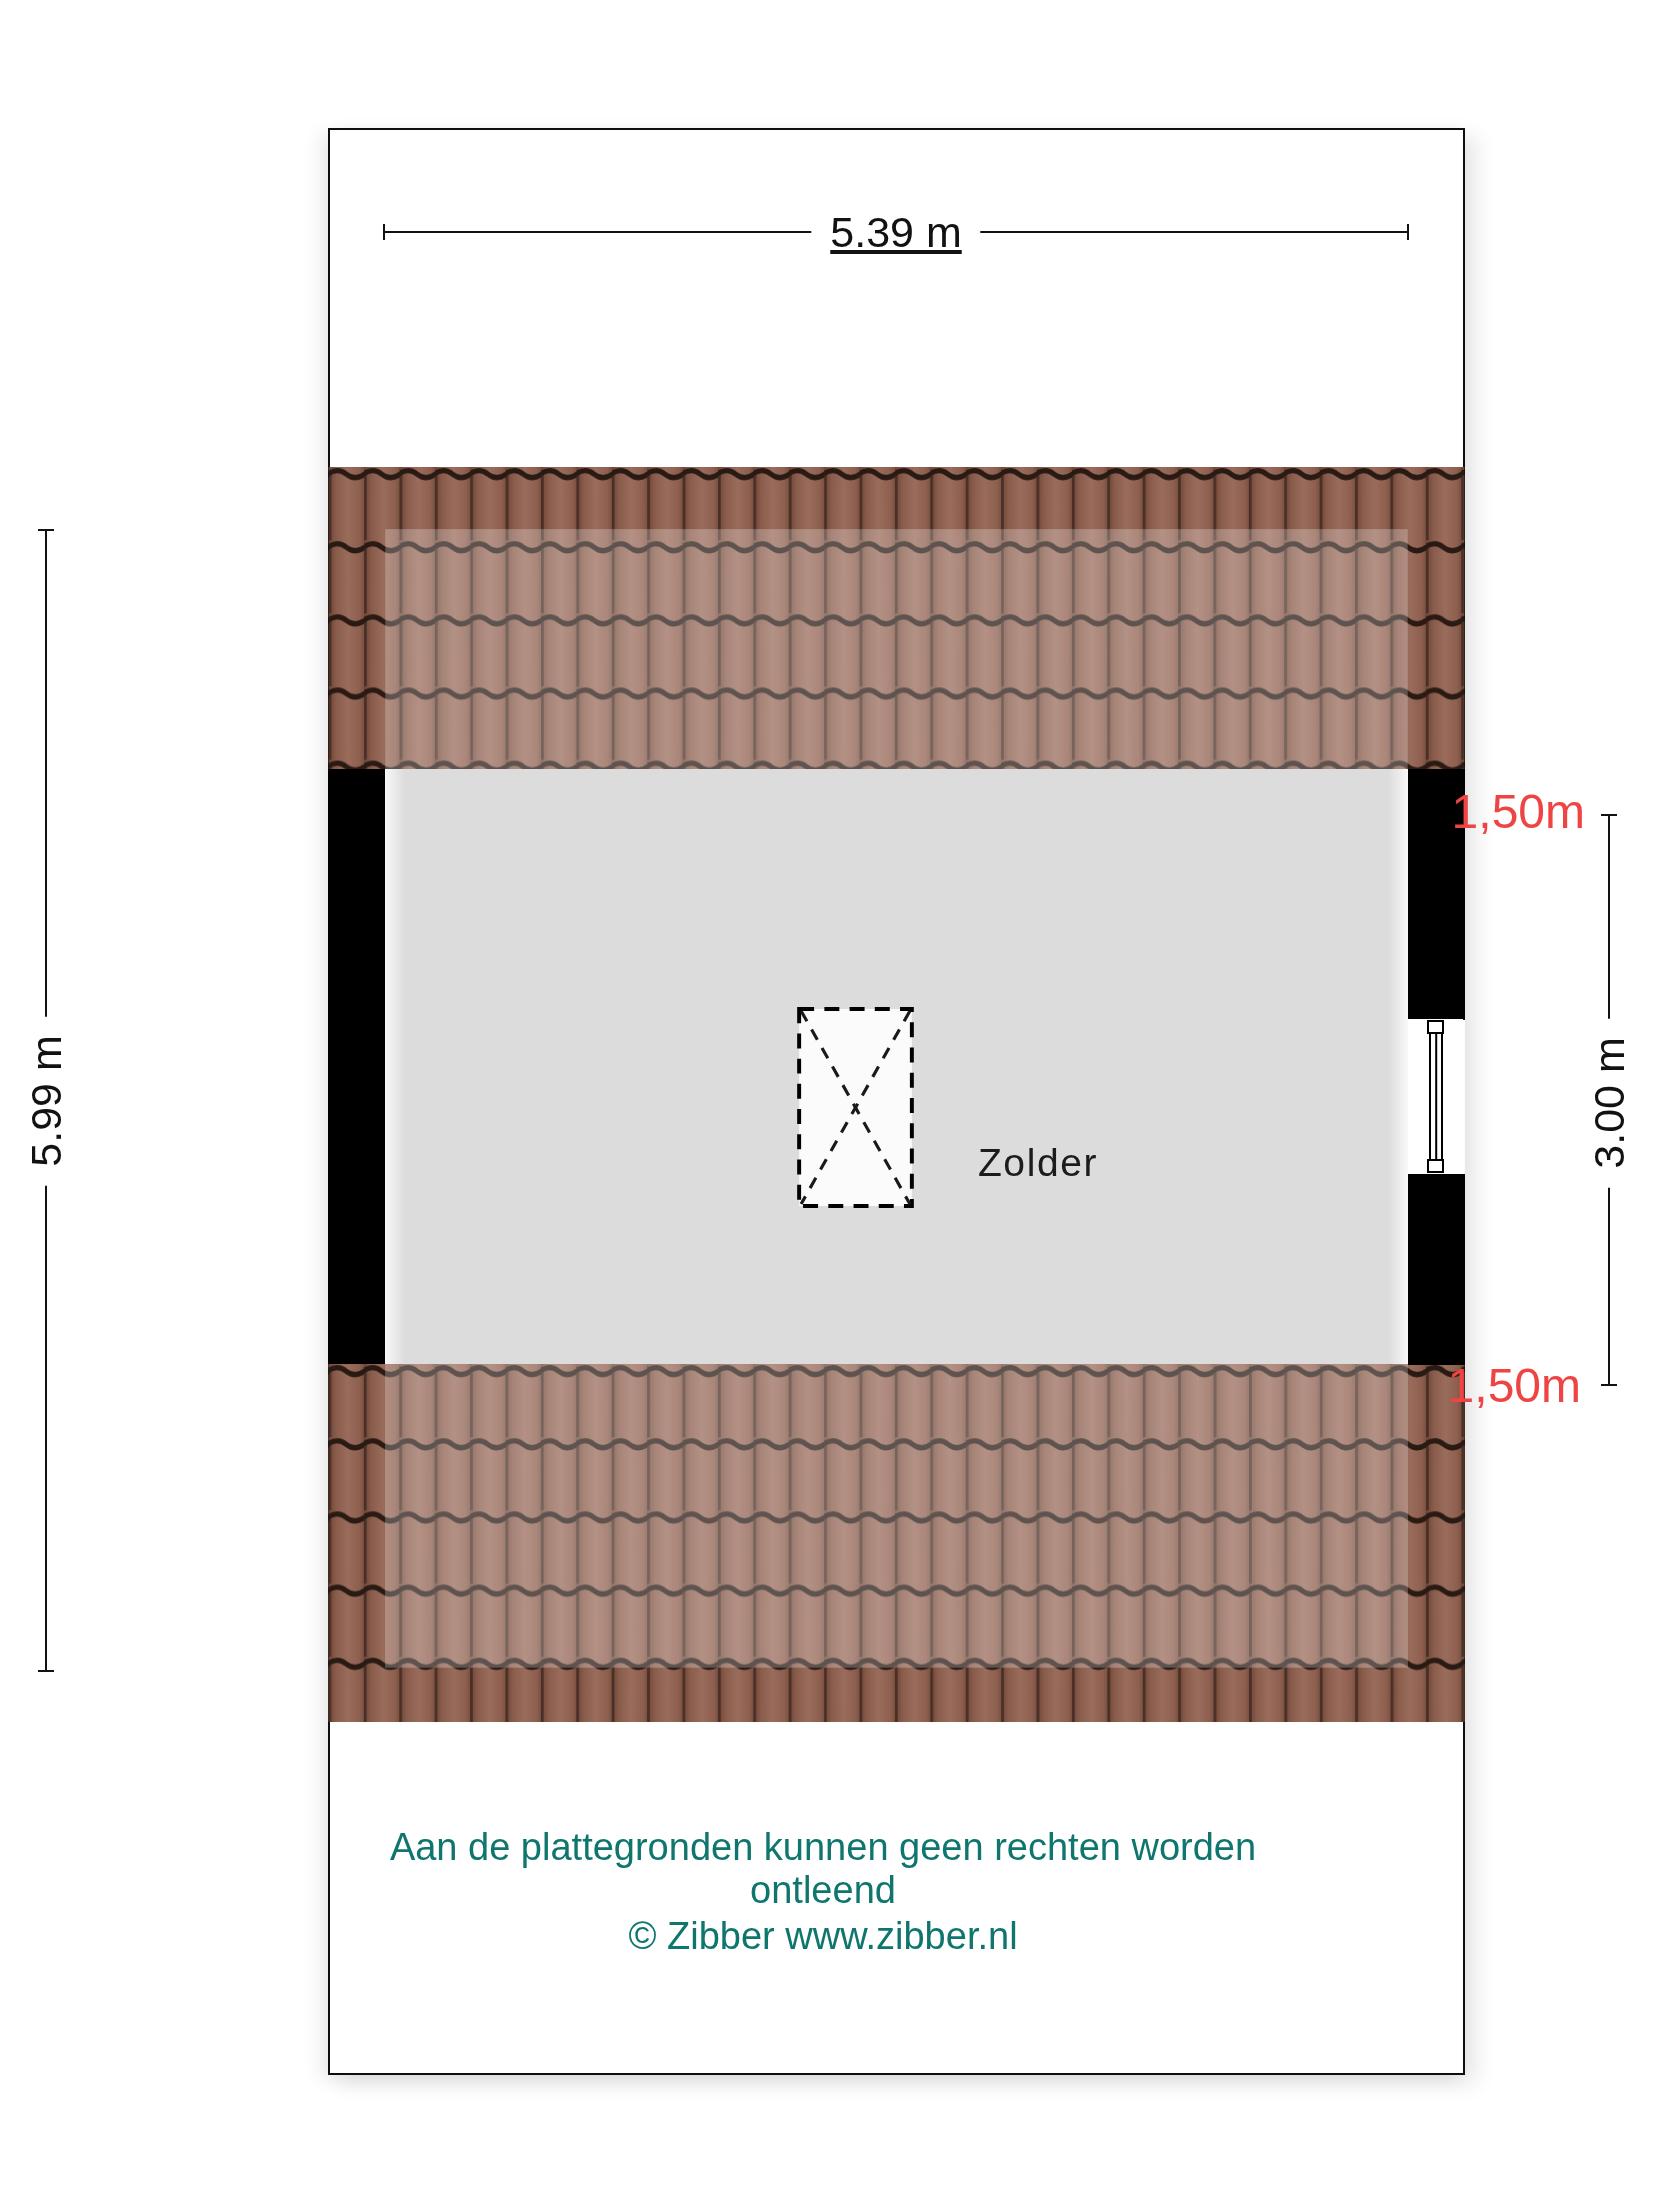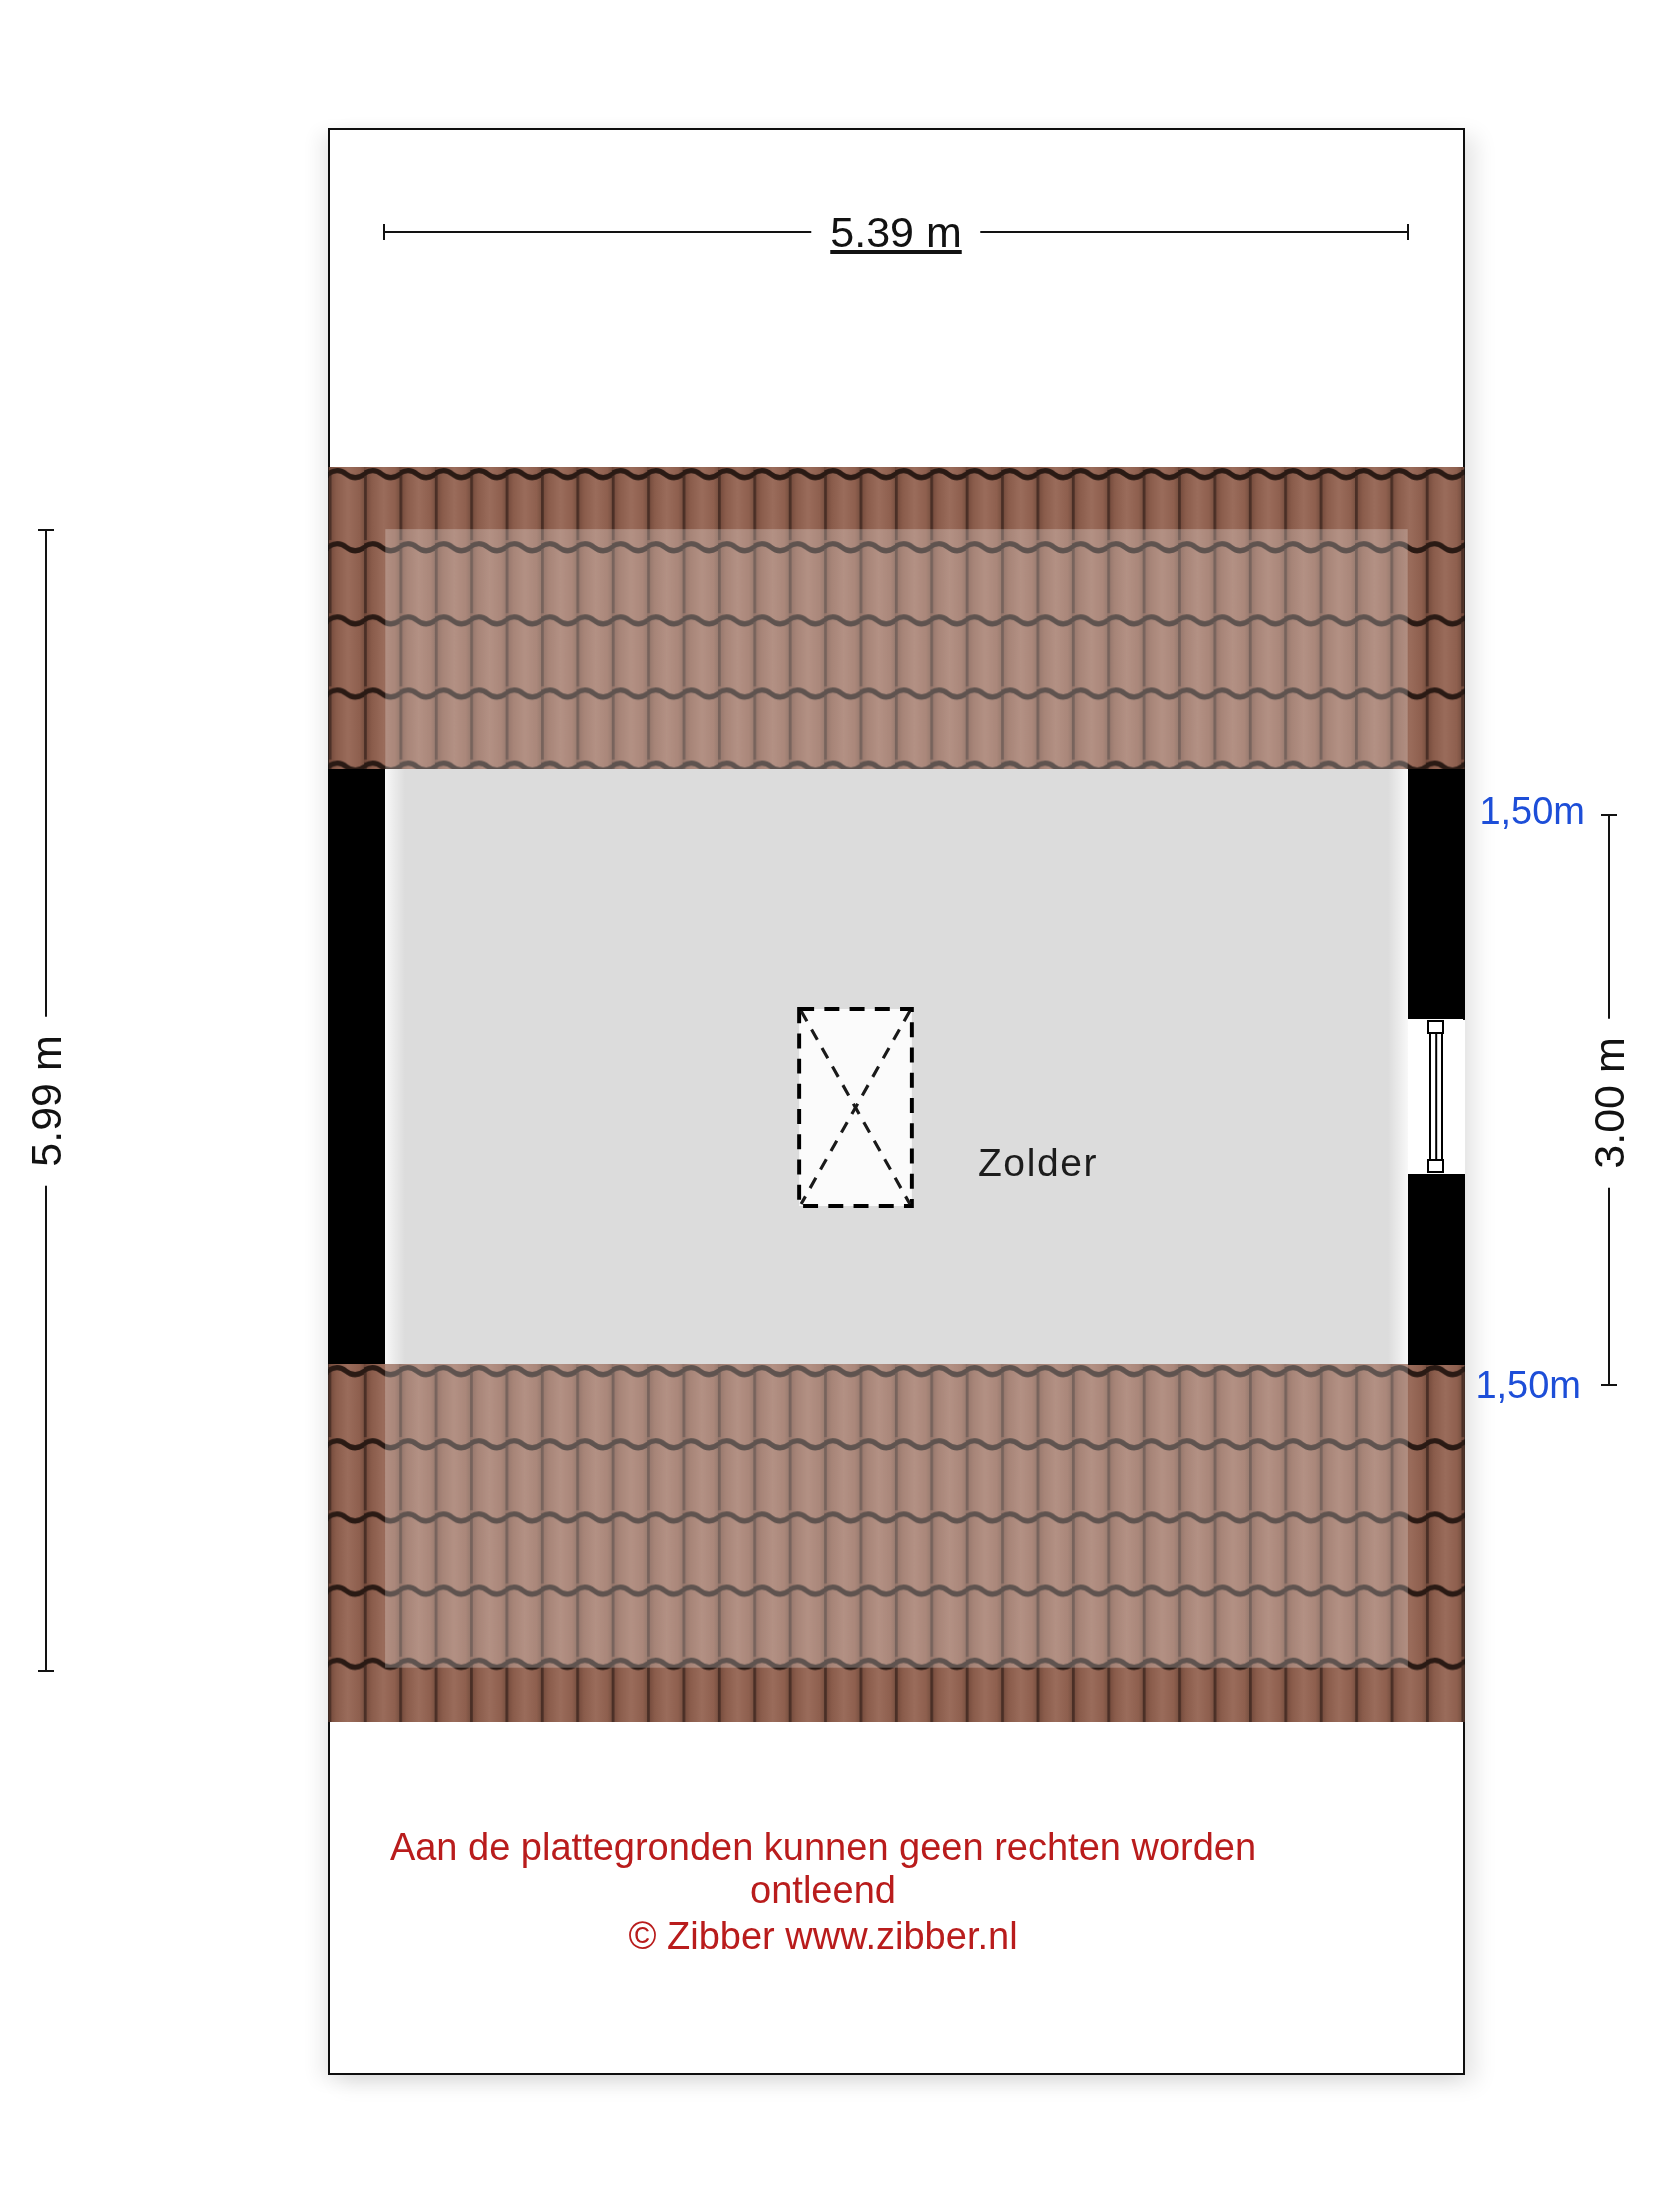--- a/index.html
+++ b/index.html
@@ -54,26 +54,26 @@
   .dim-v{width:2.4px;}
   .tick-v{width:2.4px;height:15.8px;background:#121212;}
   .tick-h{width:15.8px;height:2.4px;background:#121212;}
   .dim-label{
     font-size:43px;color:#121212;background:#ffffff;white-space:nowrap;
     padding:0 19px;line-height:50px;
   }
   .hlabel{transform:translate(-50%,-50%);text-decoration:underline;}
   .vlabel{transform:translate(-50%,-50%) rotate(-90deg);}
   .side-label{
-    font-size:38px;color:#1d4ed8;white-space:nowrap;line-height:47px;
+    font-size:48px;color:#ef4444;white-space:nowrap;line-height:47px;
     transform:translateY(-50%);
   }
 
   
-  .footer{left:328px;top:1826px;width:990px;text-align:center;color:#b91c1c;}
+  .footer{left:328px;top:1826px;width:990px;text-align:center;color:#0f766e;}
   .footer .line1{font-size:38px;line-height:43px;}
   .footer .line2{font-size:38px;line-height:43px;margin-top:3.2px;}
 </style>
 </head>
 <body>
 
 <div class="abs frame"></div>
 
 <svg class="abs" style="left:328px;top:467px;" width="1137" height="302" viewBox="0 0 1444 384">
   <defs>

